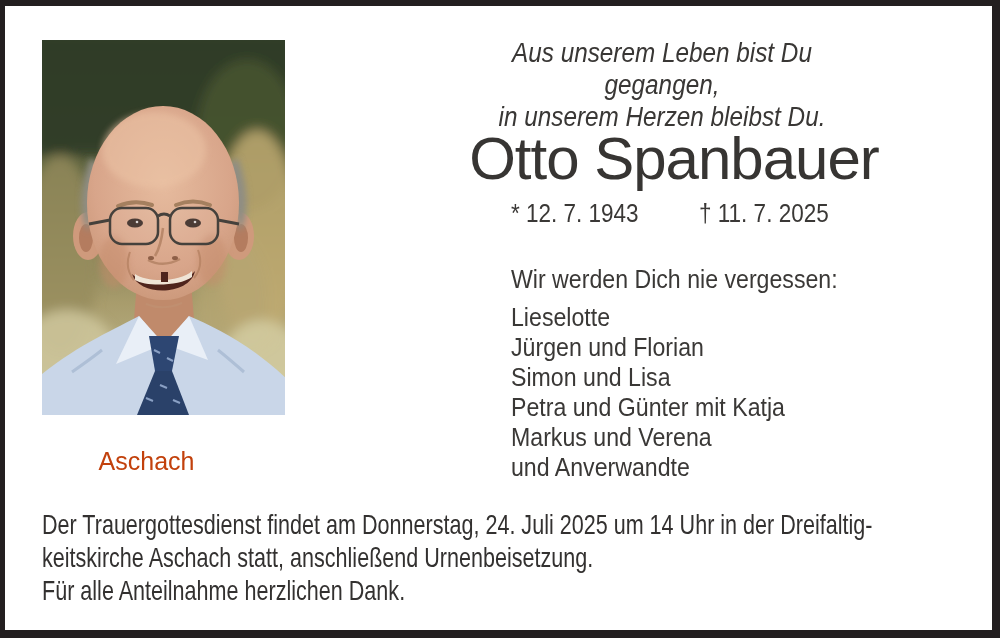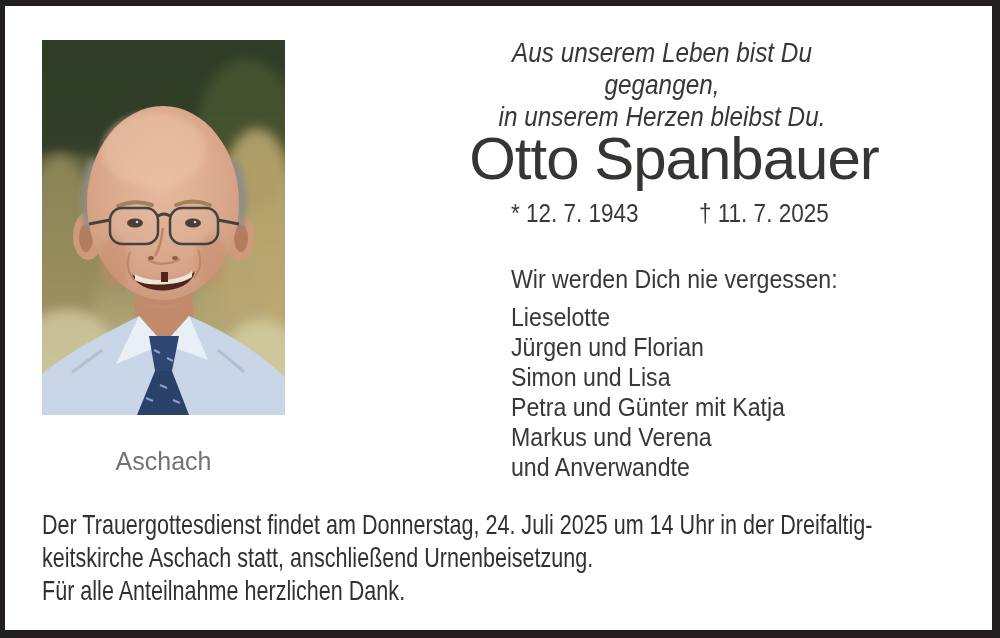--- a/index.html
+++ b/index.html
@@ -19,22 +19,22 @@
     border-bottom-width: 8px;
     pointer-events: none;
     z-index: 10;
   }
   .photo {
     position: absolute; left: 42px; top: 40px;
     width: 243px; height: 375px; overflow: hidden;
   }
   .photo svg { display: block; }
   .caption {
-    position: absolute; left: 42px; top: 447px; width: 243px;
-    text-align: center; font-size: 25px; color: #737373;
+    position: absolute; left: 25px; top: 447px; width: 243px;
+    text-align: center; font-size: 25px; color: #c2410c;
   }
   .epigraph {
     position: absolute; left: 438px; top: 37px; width: 448px;
     text-align: center; font-style: italic;
     font-size: 27px; line-height: 32px; color: #393735;
     transform: scaleX(0.9); transform-origin: center top;
   }
   .name {
     position: absolute; left: 438px; top: 112px; width: 448px; margin: 12px;
     text-align: center; font-size: 60px; font-weight: 300;

